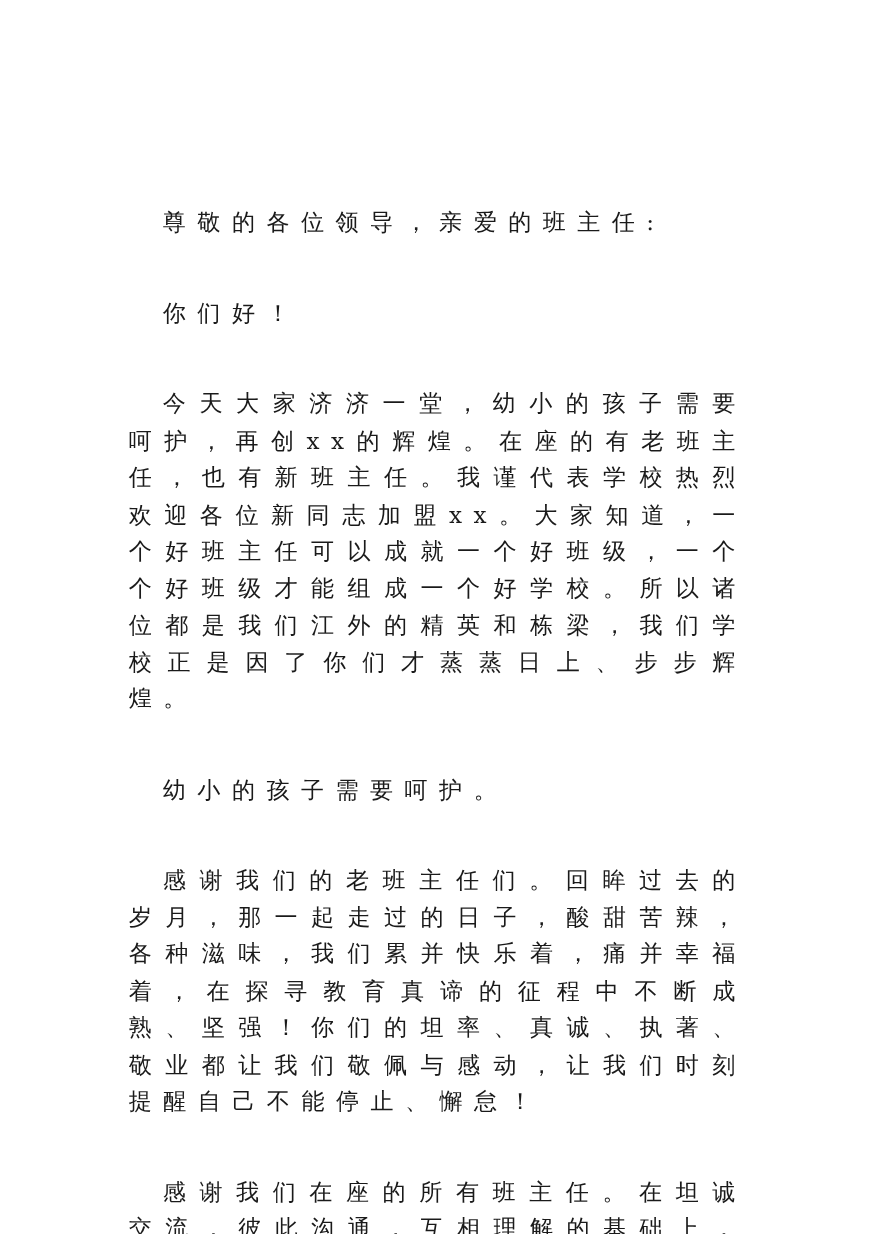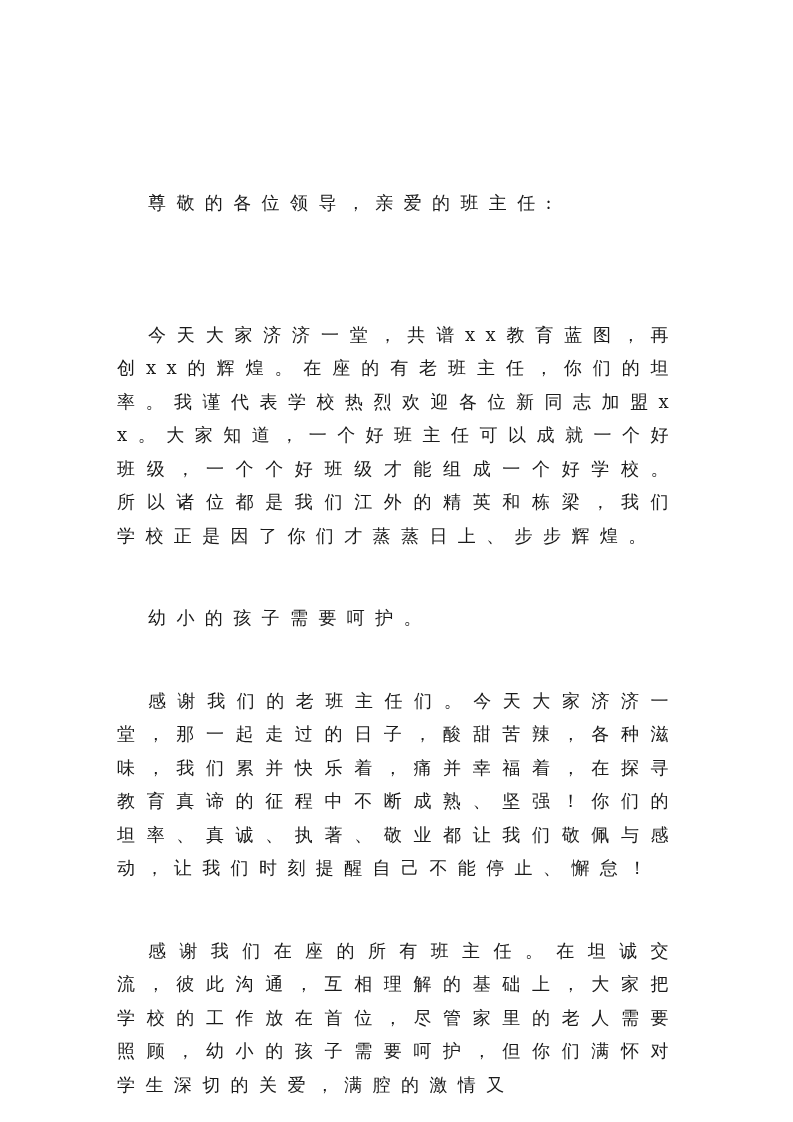--- a/index.html
+++ b/index.html
@@ -16,46 +16,47 @@
       color: #1a1a1a;
     }
     .page {
       position: absolute;
       left: 117px;
       top: 186px;
       width: 562px;
     }
     .para {
       margin: 0;
-      font-size: 18px;
+      font-size: 21px;
       line-height: 33.5px;
       letter-spacing: 10.4px;
       text-align: justify;
       text-justify: inter-character;
       word-break: break-all;
     }
     .indent {
       text-indent: 31px;
     }
     .gap {
       height: 49px;
     }
   </style>
 </head>
 <body>
 
 <div class="page">
   <p class="para indent">尊敬的各位领导，亲爱的班主任:</p>
   <div class="gap"></div>
 
+  <p class="para indent">你们好！</p>
   <div class="gap"></div>
 
-  <p class="para indent">今天大家济济一堂，共谱xx教育蓝图，再创xx的辉煌。在座的有老班主任，你们的坦率。我谨代表学校热烈欢迎各位新同志加盟xx。大家知道，一个好班主任可以成就一个好班级，一个个好班级才能组成一个好学校。所以诸位都是我们江外的精英和栋梁，我们学校正是因了你们才蒸蒸日上、步步辉煌。</p>
+  <p class="para indent">今天大家济济一堂，幼小的孩子需要呵护，再创xx的辉煌。在座的有老班主任，也有新班主任。我谨代表学校热烈欢迎各位新同志加盟xx。大家知道，一个好班主任可以成就一个好班级，一个个好班级才能组成一个好学校。所以诸位都是我们江外的精英和栋梁，我们学校正是因了你们才蒸蒸日上、步步辉煌。</p>
   <div class="gap"></div>
 
   <p class="para indent">幼小的孩子需要呵护。</p>
   <div class="gap"></div>
 
-  <p class="para indent">感谢我们的老班主任们。今天大家济济一堂，那一起走过的日子，酸甜苦辣，各种滋味，我们累并快乐着，痛并幸福着，在探寻教育真谛的征程中不断成熟、坚强！你们的坦率、真诚、执著、敬业都让我们敬佩与感动，让我们时刻提醒自己不能停止、懈怠！</p>
+  <p class="para indent">感谢我们的老班主任们。回眸过去的岁月，那一起走过的日子，酸甜苦辣，各种滋味，我们累并快乐着，痛并幸福着，在探寻教育真谛的征程中不断成熟、坚强！你们的坦率、真诚、执著、敬业都让我们敬佩与感动，让我们时刻提醒自己不能停止、懈怠！</p>
   <div class="gap"></div>
 
   <p class="para indent">感谢我们在座的所有班主任。在坦诚交流，彼此沟通，互相理解的基础上，大家把学校的工作放在首位，尽管家里的老人需要照顾，幼小的孩子需要呵护，但你们满怀对学生深切的关爱，满腔的激情又</p>
 </div>
 
 </body></html>

